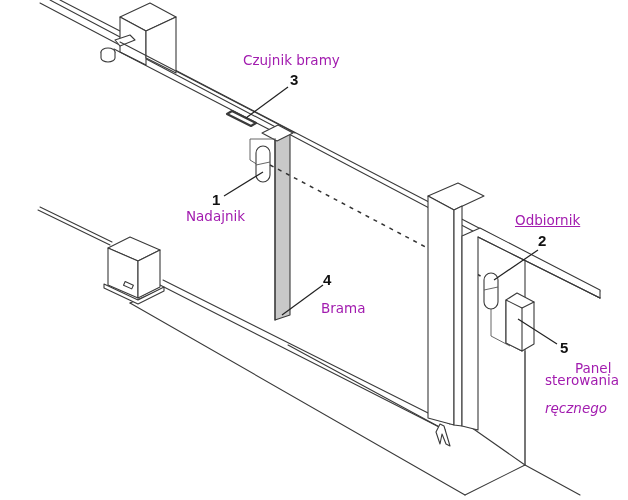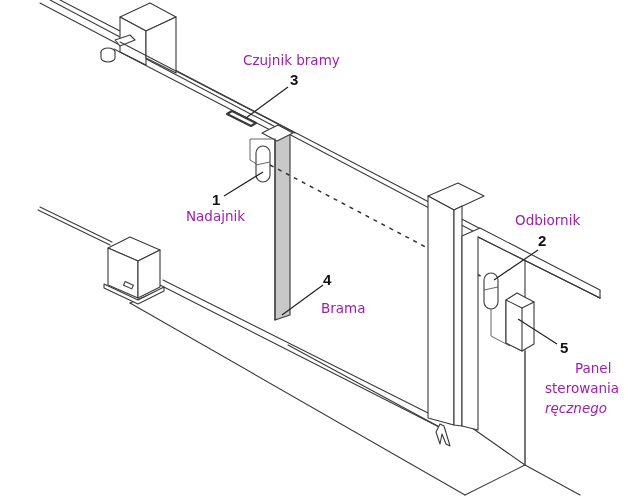--- a/index.html
+++ b/index.html
@@ -119,22 +119,22 @@
   <line class="leader" x1="323" y1="285" x2="282" y2="315"></line>
   <line class="leader" x1="557" y1="344" x2="518" y2="319"></line>
 </svg>
 
 <div class="lbl" style="left:243px; top:52px;">Czujnik bramy</div>
 <div class="num" style="left:290px; top:72px;">3</div>
 
 <div class="num" style="left:212px; top:192px;">1</div>
 <div class="lbl" style="left:186px; top:208px;">Nadajnik</div>
 
-<div class="lbl" style="left:515px; top:212px;">Odbiornik</div>
+<div class="lbl" style="left:515px; top:212px;text-decoration:underline;">Odbiornik</div>
 <div class="num" style="left:538px; top:233px;">2</div>
 
 <div class="num" style="left:323px; top:272px;">4</div>
 <div class="lbl" style="left:321px; top:300px;">Brama</div>
 
 <div class="num" style="left:560px; top:340px;">5</div>
 <div class="lbl" style="left:575px; top:360px;">Panel</div>
-<div class="lbl" style="left:545px; top:380px;">sterowania</div>
+<div class="lbl" style="left:545px; top:372px;">sterowania</div>
 <div class="lbl" style="left:545px; top:400px;font-style:italic;">ręcznego</div>
 
 </body></html>

